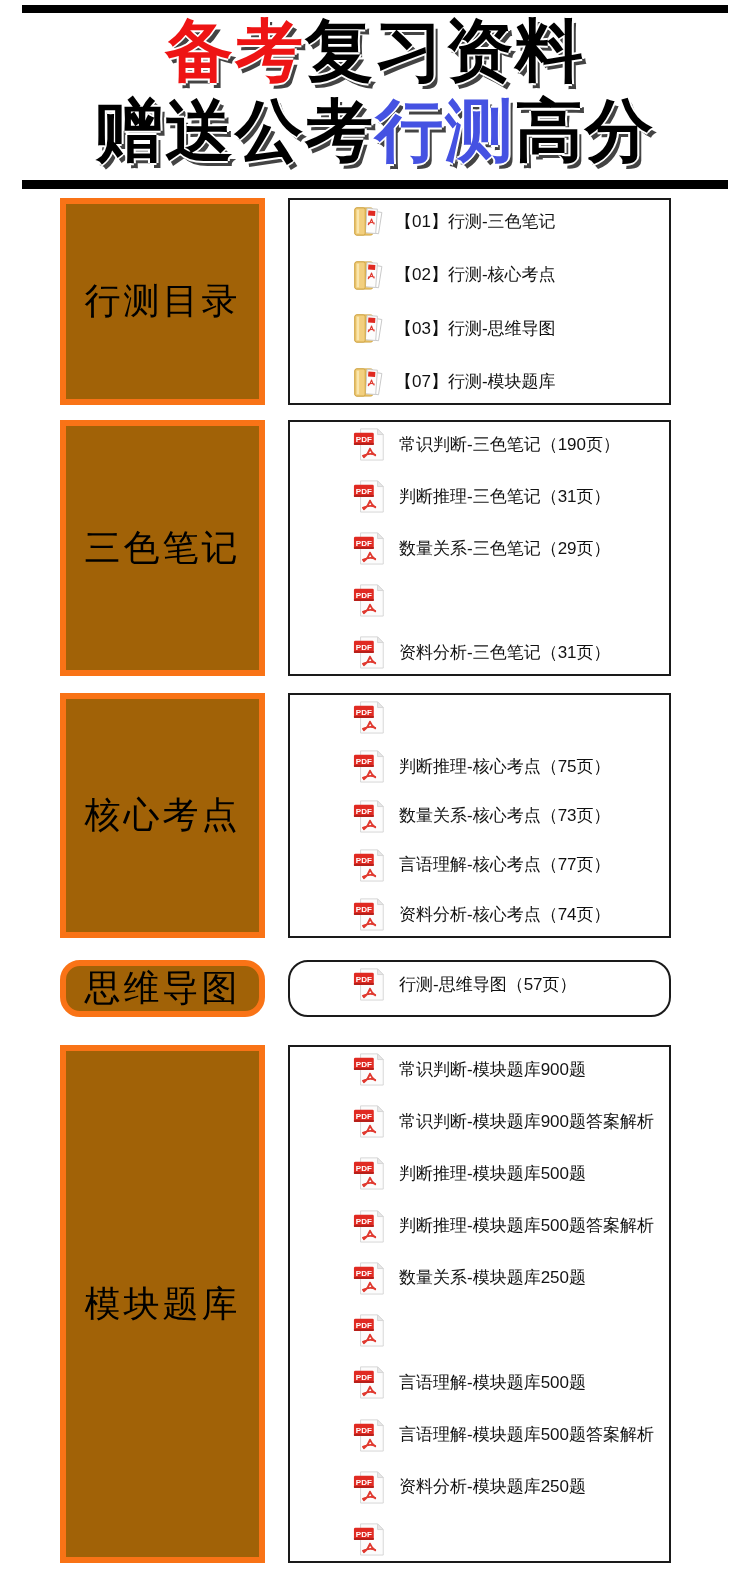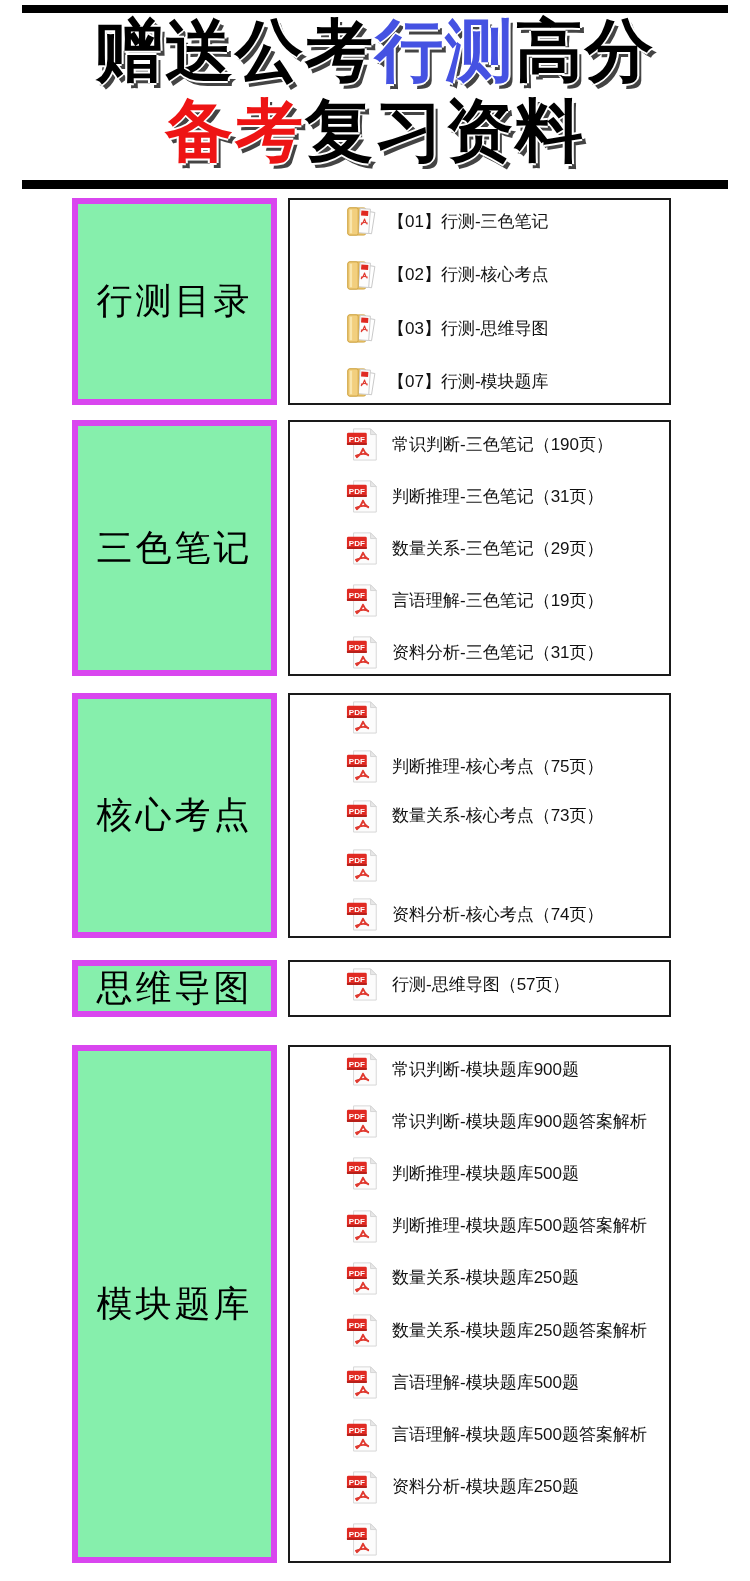--- a/index.html
+++ b/index.html
@@ -25,24 +25,24 @@
   }
   .title .tline{white-space:nowrap;}
   .title .seg{
     text-shadow:
       -2px 0 0 #fff, 2px 0 0 #fff, 0 -2px 0 #fff, 0 2px 0 #fff,
       4px 5px 0 rgba(35,35,35,0.85);
     letter-spacing:2px;
   }
   .section{position:absolute;left:0;width:750px;}
   .label-box{
-    position:absolute;left:72px;width:205px;
-    border:6px solid #d946ef;
+    position:absolute;left:60px;width:205px;
+    border:6px solid #f97316;
     box-sizing:border-box;
-    background:#86efac;
+    background:#a16207;
     display:flex;align-items:center;justify-content:center;
   }
   .label-text{
     font-family:"Liberation Serif","DejaVu Serif",serif;
     font-size:36px;
     letter-spacing:3px;
     color:#000;
     white-space:nowrap;
   }
   .items-box{
@@ -50,39 +50,39 @@
     border:2px solid #1a1a1a;
     box-sizing:border-box;
     background:#fff;
     display:flex;flex-direction:column;
     justify-content:space-between;
     padding:4px 6px 4px 56px;
   }
   .item{
     display:flex;align-items:center;gap:12px;
   }
-  .item .icon{flex:0 0 auto;display:inline-flex;}
+  .item .icon{flex:0 0 auto;display:inline-flex;margin-left:7px;}
   .item-label{
     font-size:17px;color:#111;white-space:nowrap;
   }
   
   .s1{top:198px;} .s1 .label-box,.s1 .items-box{height:207px;}
   .s2{top:420px;} .s2 .label-box,.s2 .items-box{height:256px;}
   .s3{top:693px;} .s3 .label-box,.s3 .items-box{height:245px;}
-  .s4{top:960px;} .s4 .label-box,.s4 .items-box{height:57px;}
+  .s4{top:960px;} .s4 .label-box,.s4 .items-box{height:57px;border-radius:20px;}
   .s5{top:1045px;} .s5 .label-box,.s5 .items-box{height:518px;}
 </style>
 </head>
 <body>
 
 <div class="bar bar-top"></div>
 
 <div class="title">
+  <div class="tline"><span class="seg" style="color: rgb(238, 20, 20);">备考</span><span class="seg" style="color: rgb(0, 0, 0);">复习资料</span></div>
   <div class="tline"><span class="seg" style="color: rgb(0, 0, 0);">赠送公考</span><span class="seg" style="color: rgb(69, 82, 226);">行测</span><span class="seg" style="color: rgb(0, 0, 0);">高分</span></div>
-  <div class="tline"><span class="seg" style="color: rgb(238, 20, 20);">备考</span><span class="seg" style="color: rgb(0, 0, 0);">复习资料</span></div>
 </div>
 
 <div class="bar bar-divider"></div>
 
 <div class="section s1">
   <div class="label-box">
     <span class="label-text">行测目录</span>
   </div>
   <div class="items-box">
       <div class="item">
@@ -208,21 +208,20 @@
         <span class="icon">
           <svg width="34" height="36" viewBox="0 0 36 38">
             <path d="M8 3 h18 l6 6 v27 h-24 z" fill="#fcfcfc" stroke="#d5d5d5" stroke-width="1"></path>
             <path d="M26 3 l6 6 h-6 z" fill="#e8e8e8" stroke="#d5d5d5" stroke-width="1"></path>
             <rect x="1" y="7" width="21" height="13" rx="1.5" fill="#e02a22"></rect>
             <rect x="1" y="18" width="21" height="2" fill="#b51f1a"></rect>
             <text x="11.5" y="17" font-size="8.5" font-weight="bold" fill="#fff" text-anchor="middle" font-family="Liberation Sans,sans-serif">PDF</text>
             <path d="M18 24 q-1.5 5 -6.5 9 M18 24 q1.5 4 5.5 7 M10.5 31.5 q7 -3.5 13 -1" stroke="#e0392f" stroke-width="2" fill="none" stroke-linecap="round"></path>
           </svg>
         </span>
-        <span class="item-label">言语理解-三色笔记（19页）</span>
       </div>
       <div class="item">
         <span class="icon">
           <svg width="34" height="36" viewBox="0 0 36 38">
             <path d="M8 3 h18 l6 6 v27 h-24 z" fill="#fcfcfc" stroke="#d5d5d5" stroke-width="1"></path>
             <path d="M26 3 l6 6 h-6 z" fill="#e8e8e8" stroke="#d5d5d5" stroke-width="1"></path>
             <rect x="1" y="7" width="21" height="13" rx="1.5" fill="#e02a22"></rect>
             <rect x="1" y="18" width="21" height="2" fill="#b51f1a"></rect>
             <text x="11.5" y="17" font-size="8.5" font-weight="bold" fill="#fff" text-anchor="middle" font-family="Liberation Sans,sans-serif">PDF</text>
             <path d="M18 24 q-1.5 5 -6.5 9 M18 24 q1.5 4 5.5 7 M10.5 31.5 q7 -3.5 13 -1" stroke="#e0392f" stroke-width="2" fill="none" stroke-linecap="round"></path>
@@ -280,20 +279,21 @@
         <span class="icon">
           <svg width="34" height="36" viewBox="0 0 36 38">
             <path d="M8 3 h18 l6 6 v27 h-24 z" fill="#fcfcfc" stroke="#d5d5d5" stroke-width="1"></path>
             <path d="M26 3 l6 6 h-6 z" fill="#e8e8e8" stroke="#d5d5d5" stroke-width="1"></path>
             <rect x="1" y="7" width="21" height="13" rx="1.5" fill="#e02a22"></rect>
             <rect x="1" y="18" width="21" height="2" fill="#b51f1a"></rect>
             <text x="11.5" y="17" font-size="8.5" font-weight="bold" fill="#fff" text-anchor="middle" font-family="Liberation Sans,sans-serif">PDF</text>
             <path d="M18 24 q-1.5 5 -6.5 9 M18 24 q1.5 4 5.5 7 M10.5 31.5 q7 -3.5 13 -1" stroke="#e0392f" stroke-width="2" fill="none" stroke-linecap="round"></path>
           </svg>
         </span>
+        <span class="item-label">言语理解-核心考点（77页）</span>
       </div>
       <div class="item">
         <span class="icon">
           <svg width="34" height="36" viewBox="0 0 36 38">
             <path d="M8 3 h18 l6 6 v27 h-24 z" fill="#fcfcfc" stroke="#d5d5d5" stroke-width="1"></path>
             <path d="M26 3 l6 6 h-6 z" fill="#e8e8e8" stroke="#d5d5d5" stroke-width="1"></path>
             <rect x="1" y="7" width="21" height="13" rx="1.5" fill="#e02a22"></rect>
             <rect x="1" y="18" width="21" height="2" fill="#b51f1a"></rect>
             <text x="11.5" y="17" font-size="8.5" font-weight="bold" fill="#fff" text-anchor="middle" font-family="Liberation Sans,sans-serif">PDF</text>
             <path d="M18 24 q-1.5 5 -6.5 9 M18 24 q1.5 4 5.5 7 M10.5 31.5 q7 -3.5 13 -1" stroke="#e0392f" stroke-width="2" fill="none" stroke-linecap="round"></path>
@@ -399,21 +399,20 @@
         <span class="icon">
           <svg width="34" height="36" viewBox="0 0 36 38">
             <path d="M8 3 h18 l6 6 v27 h-24 z" fill="#fcfcfc" stroke="#d5d5d5" stroke-width="1"></path>
             <path d="M26 3 l6 6 h-6 z" fill="#e8e8e8" stroke="#d5d5d5" stroke-width="1"></path>
             <rect x="1" y="7" width="21" height="13" rx="1.5" fill="#e02a22"></rect>
             <rect x="1" y="18" width="21" height="2" fill="#b51f1a"></rect>
             <text x="11.5" y="17" font-size="8.5" font-weight="bold" fill="#fff" text-anchor="middle" font-family="Liberation Sans,sans-serif">PDF</text>
             <path d="M18 24 q-1.5 5 -6.5 9 M18 24 q1.5 4 5.5 7 M10.5 31.5 q7 -3.5 13 -1" stroke="#e0392f" stroke-width="2" fill="none" stroke-linecap="round"></path>
           </svg>
         </span>
-        <span class="item-label">数量关系-模块题库250题答案解析</span>
       </div>
       <div class="item">
         <span class="icon">
           <svg width="34" height="36" viewBox="0 0 36 38">
             <path d="M8 3 h18 l6 6 v27 h-24 z" fill="#fcfcfc" stroke="#d5d5d5" stroke-width="1"></path>
             <path d="M26 3 l6 6 h-6 z" fill="#e8e8e8" stroke="#d5d5d5" stroke-width="1"></path>
             <rect x="1" y="7" width="21" height="13" rx="1.5" fill="#e02a22"></rect>
             <rect x="1" y="18" width="21" height="2" fill="#b51f1a"></rect>
             <text x="11.5" y="17" font-size="8.5" font-weight="bold" fill="#fff" text-anchor="middle" font-family="Liberation Sans,sans-serif">PDF</text>
             <path d="M18 24 q-1.5 5 -6.5 9 M18 24 q1.5 4 5.5 7 M10.5 31.5 q7 -3.5 13 -1" stroke="#e0392f" stroke-width="2" fill="none" stroke-linecap="round"></path>

